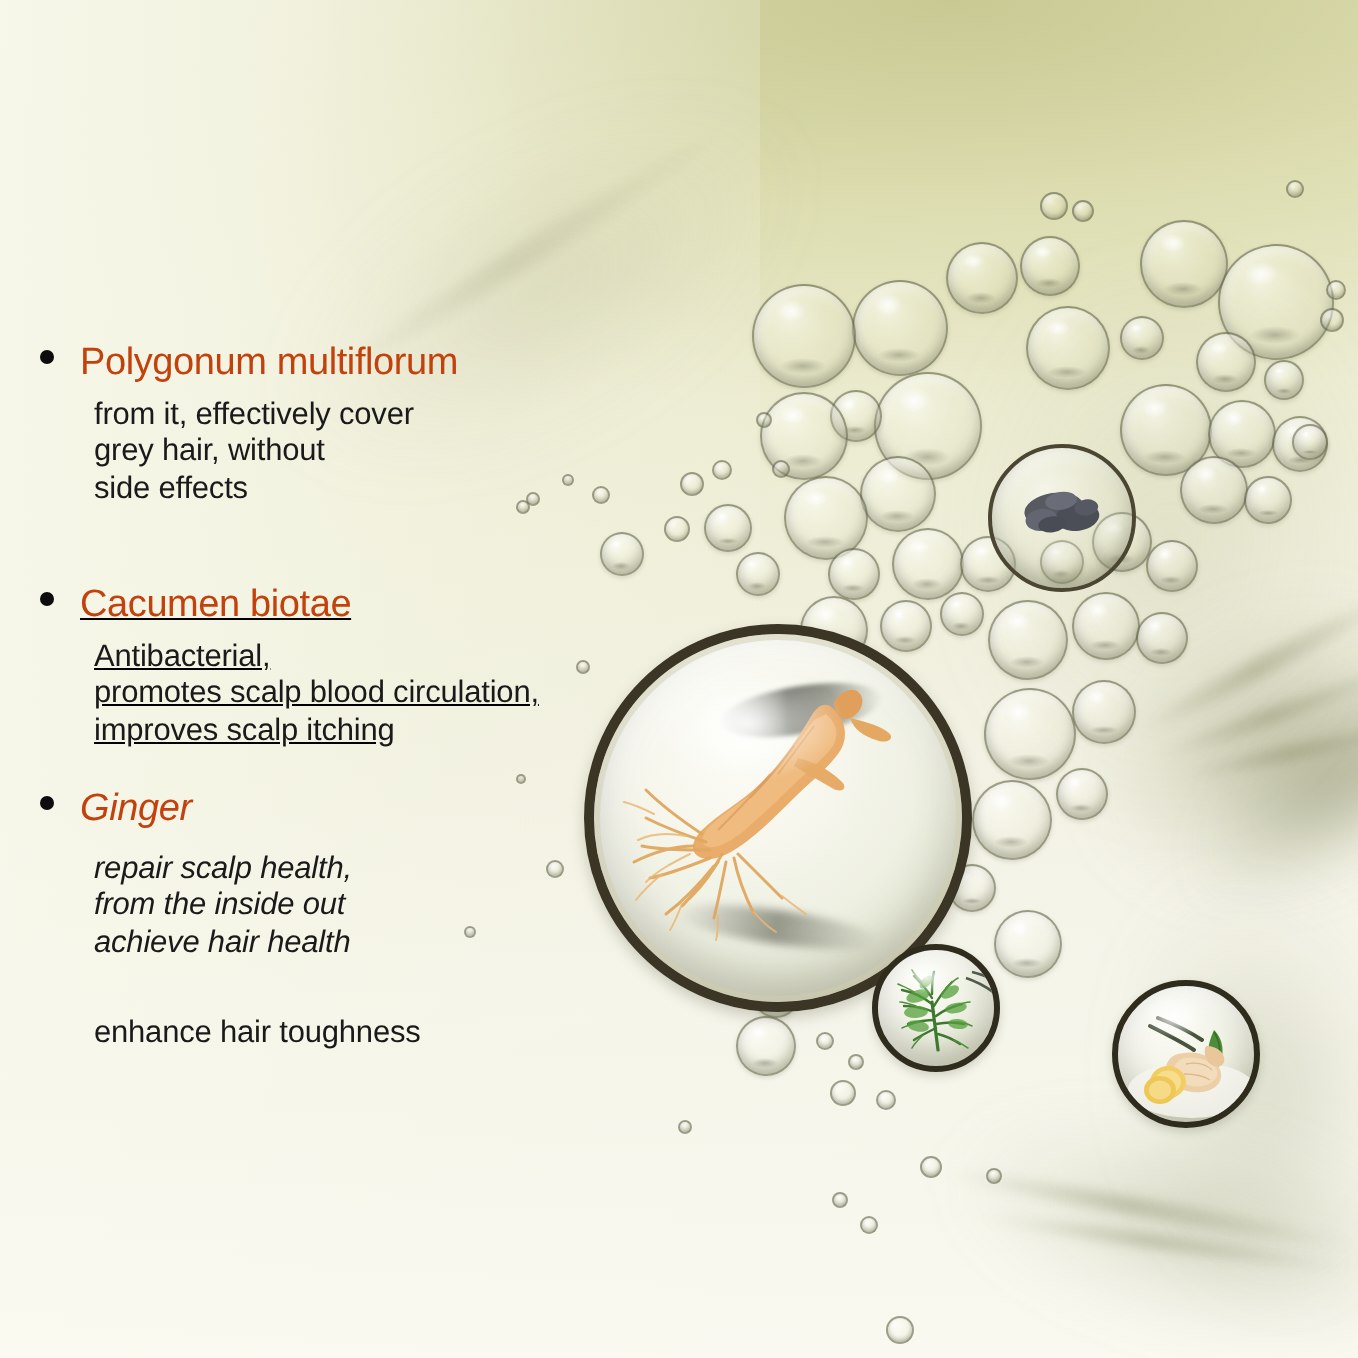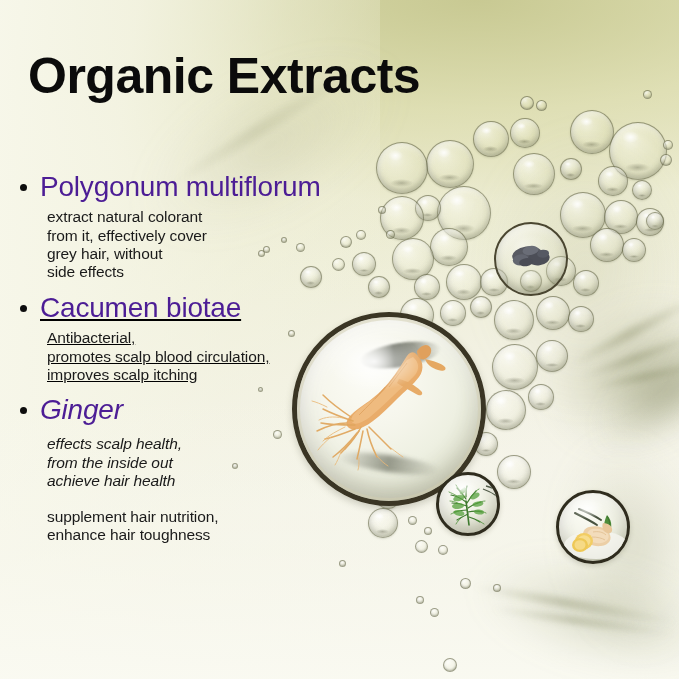--- a/index.html
+++ b/index.html
@@ -236,25 +236,25 @@
     display: inline-block;
     width: 7px; height: 7px;
     border-radius: 50%;
     background: #0d0d0d;
     margin-right: 13px;
     flex: 0 0 auto;
     position: relative;
     top: -5px;
   }
   .item-title {
-    font-size: 28px;
+    font-size: 19px;
     font-weight: 400;
     line-height: 1.05;
     letter-spacing: -0.2px;
-    color: #4c1d95;
+    color: #c2410c;
   }
   .item-desc {
     margin: 7px 0 0 27px;
     font-size: 15.5px;
     line-height: 1.18;
     color: #1a1a1a;
     letter-spacing: -0.1px;
   }
   .item-desc div { white-space: nowrap; }
 </style>
@@ -509,31 +509,29 @@
       <g stroke="#d4ab76" stroke-width="0.7" fill="none" opacity="0.7">
         <path d="M34 39 C39 38 44 39 47 42"></path>
         <path d="M33 44 C38 44 43 45 46 47"></path>
       </g>
     </svg>
     <div class="gloss"></div>
   </div>
 
   <div class="bubble" style="left:497px;top:455px;width:34px;height:34px;"></div>
 
-  <div class="title">Organic Extracts</div>
 
   <div class="list">
 
     <div class="item" style="top:172px;">
       <div class="item-head">
         <span class="bullet"></span>
         <span class="item-title">Polygonum multiflorum</span>
       </div>
       <div class="item-desc">
-        <div>extract natural colorant</div>
         <div>from it, effectively cover</div>
         <div>grey hair, without</div>
         <div>side effects</div>
       </div>
     </div>
 
     <div class="item" style="top:293px;text-decoration:underline;">
       <div class="item-head">
         <span class="bullet"></span>
         <span class="item-title">Cacumen biotae</span>
@@ -544,27 +542,26 @@
         <div>improves scalp itching</div>
       </div>
     </div>
 
     <div class="item" style="top:395px;font-style:italic;">
       <div class="item-head">
         <span class="bullet"></span>
         <span class="item-title">Ginger</span>
       </div>
       <div class="item-desc" style="margin-top:11px;">
-        <div>effects scalp health,</div>
+        <div>repair scalp health,</div>
         <div>from the inside out</div>
         <div>achieve hair health</div>
       </div>
     </div>
 
     <div class="item" style="top:497px;">
       <div class="item-desc" style="margin-top:11px;">
-        <div>supplement hair nutrition,</div>
         <div>enhance hair toughness</div>
       </div>
     </div>
 
   </div>
 </div>
 
 </body></html>

